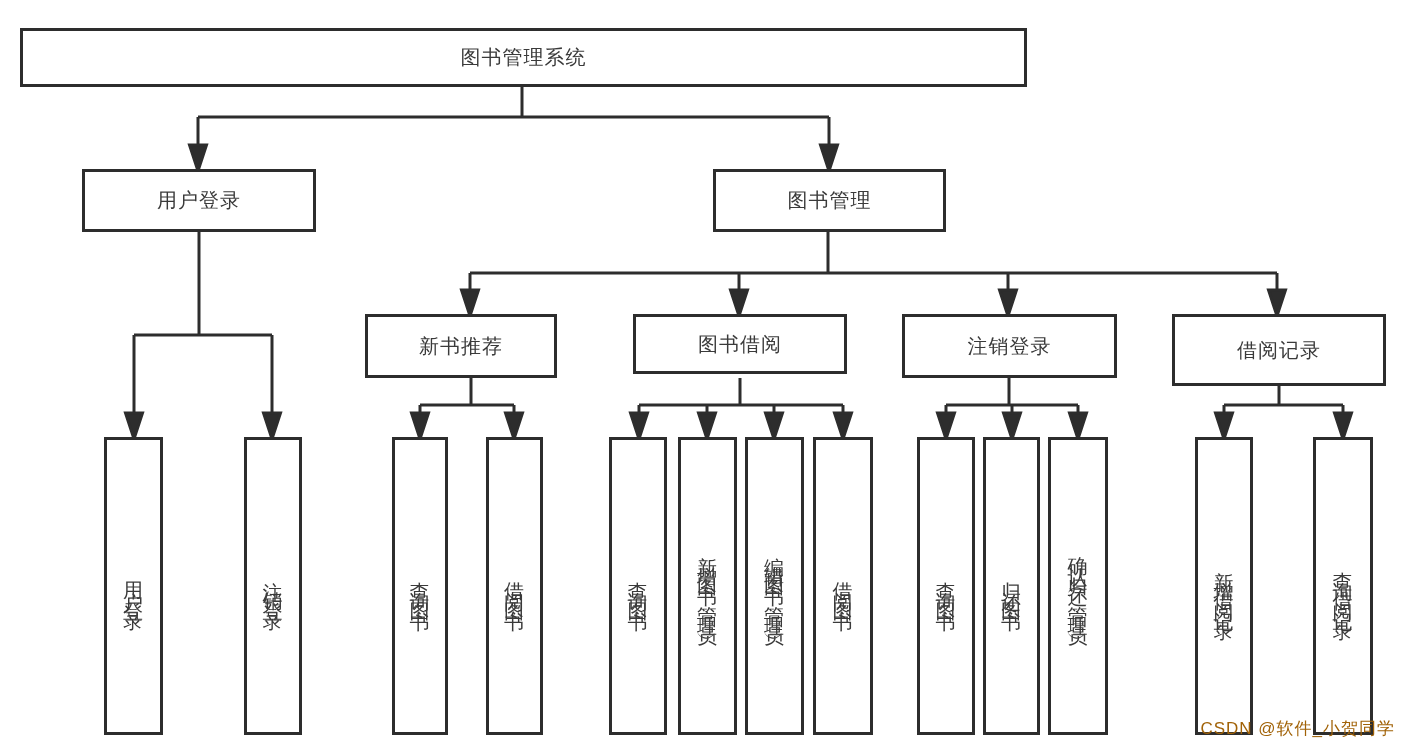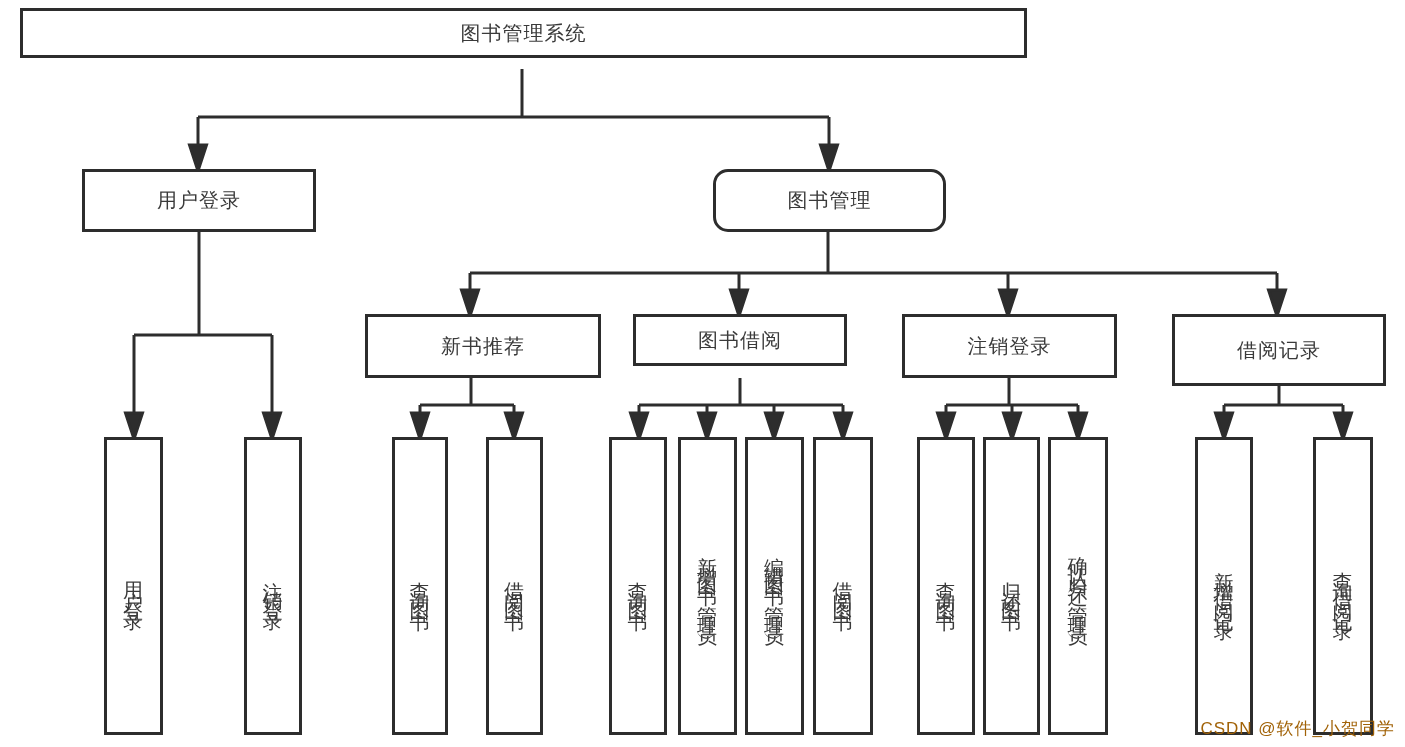--- a/index.html
+++ b/index.html
@@ -121,35 +121,35 @@
 
       <line x1="1279" y1="378" x2="1279" y2="406"></line>
       <line x1="1224" y1="405" x2="1343" y2="405"></line>
       <line x1="1224" y1="405" x2="1224" y2="417"></line>
       <polygon points="1215.5,413 1232.5,413 1224,439"></polygon>
       <line x1="1343" y1="405" x2="1343" y2="417"></line>
       <polygon points="1334.5,413 1351.5,413 1343,439"></polygon>
     </g>
   </svg>
 
-  <div class="node hbox" style="left:20px; top:8px; width:1007px; height:50px;">
+  <div class="node hbox" style="left:20px; top:28px; width:1007px; height:59px;">
     <span>图书管理系统</span>
   </div>
 
   <div class="node hbox" style="left:82px; top:169px; width:234px; height:63px;">
     <span>用户登录</span>
   </div>
-  <div class="node hbox" style="left:713px; top:169px; width:233px; height:63px;border-radius:15px;">
+  <div class="node hbox" style="left:713px; top:169px; width:233px; height:63px;">
     <span>图书管理</span>
   </div>
 
-  <div class="node hbox" style="left:365px; top:314px; width:236px; height:64px;">
+  <div class="node hbox" style="left:365px; top:314px; width:192px; height:64px;">
     <span>新书推荐</span>
   </div>
-  <div class="node hbox" style="left:633px; top:314px; width:214px; height:52px;">
+  <div class="node hbox" style="left:633px; top:314px; width:214px; height:60px;">
     <span>图书借阅</span>
   </div>
   <div class="node hbox" style="left:902px; top:314px; width:215px; height:64px;">
     <span>注销登录</span>
   </div>
   <div class="node hbox" style="left:1172px; top:314px; width:214px; height:72px;">
     <span>借阅记录</span>
   </div>
 
   <div class="node vbox" style="left:104px; width:59px;">

